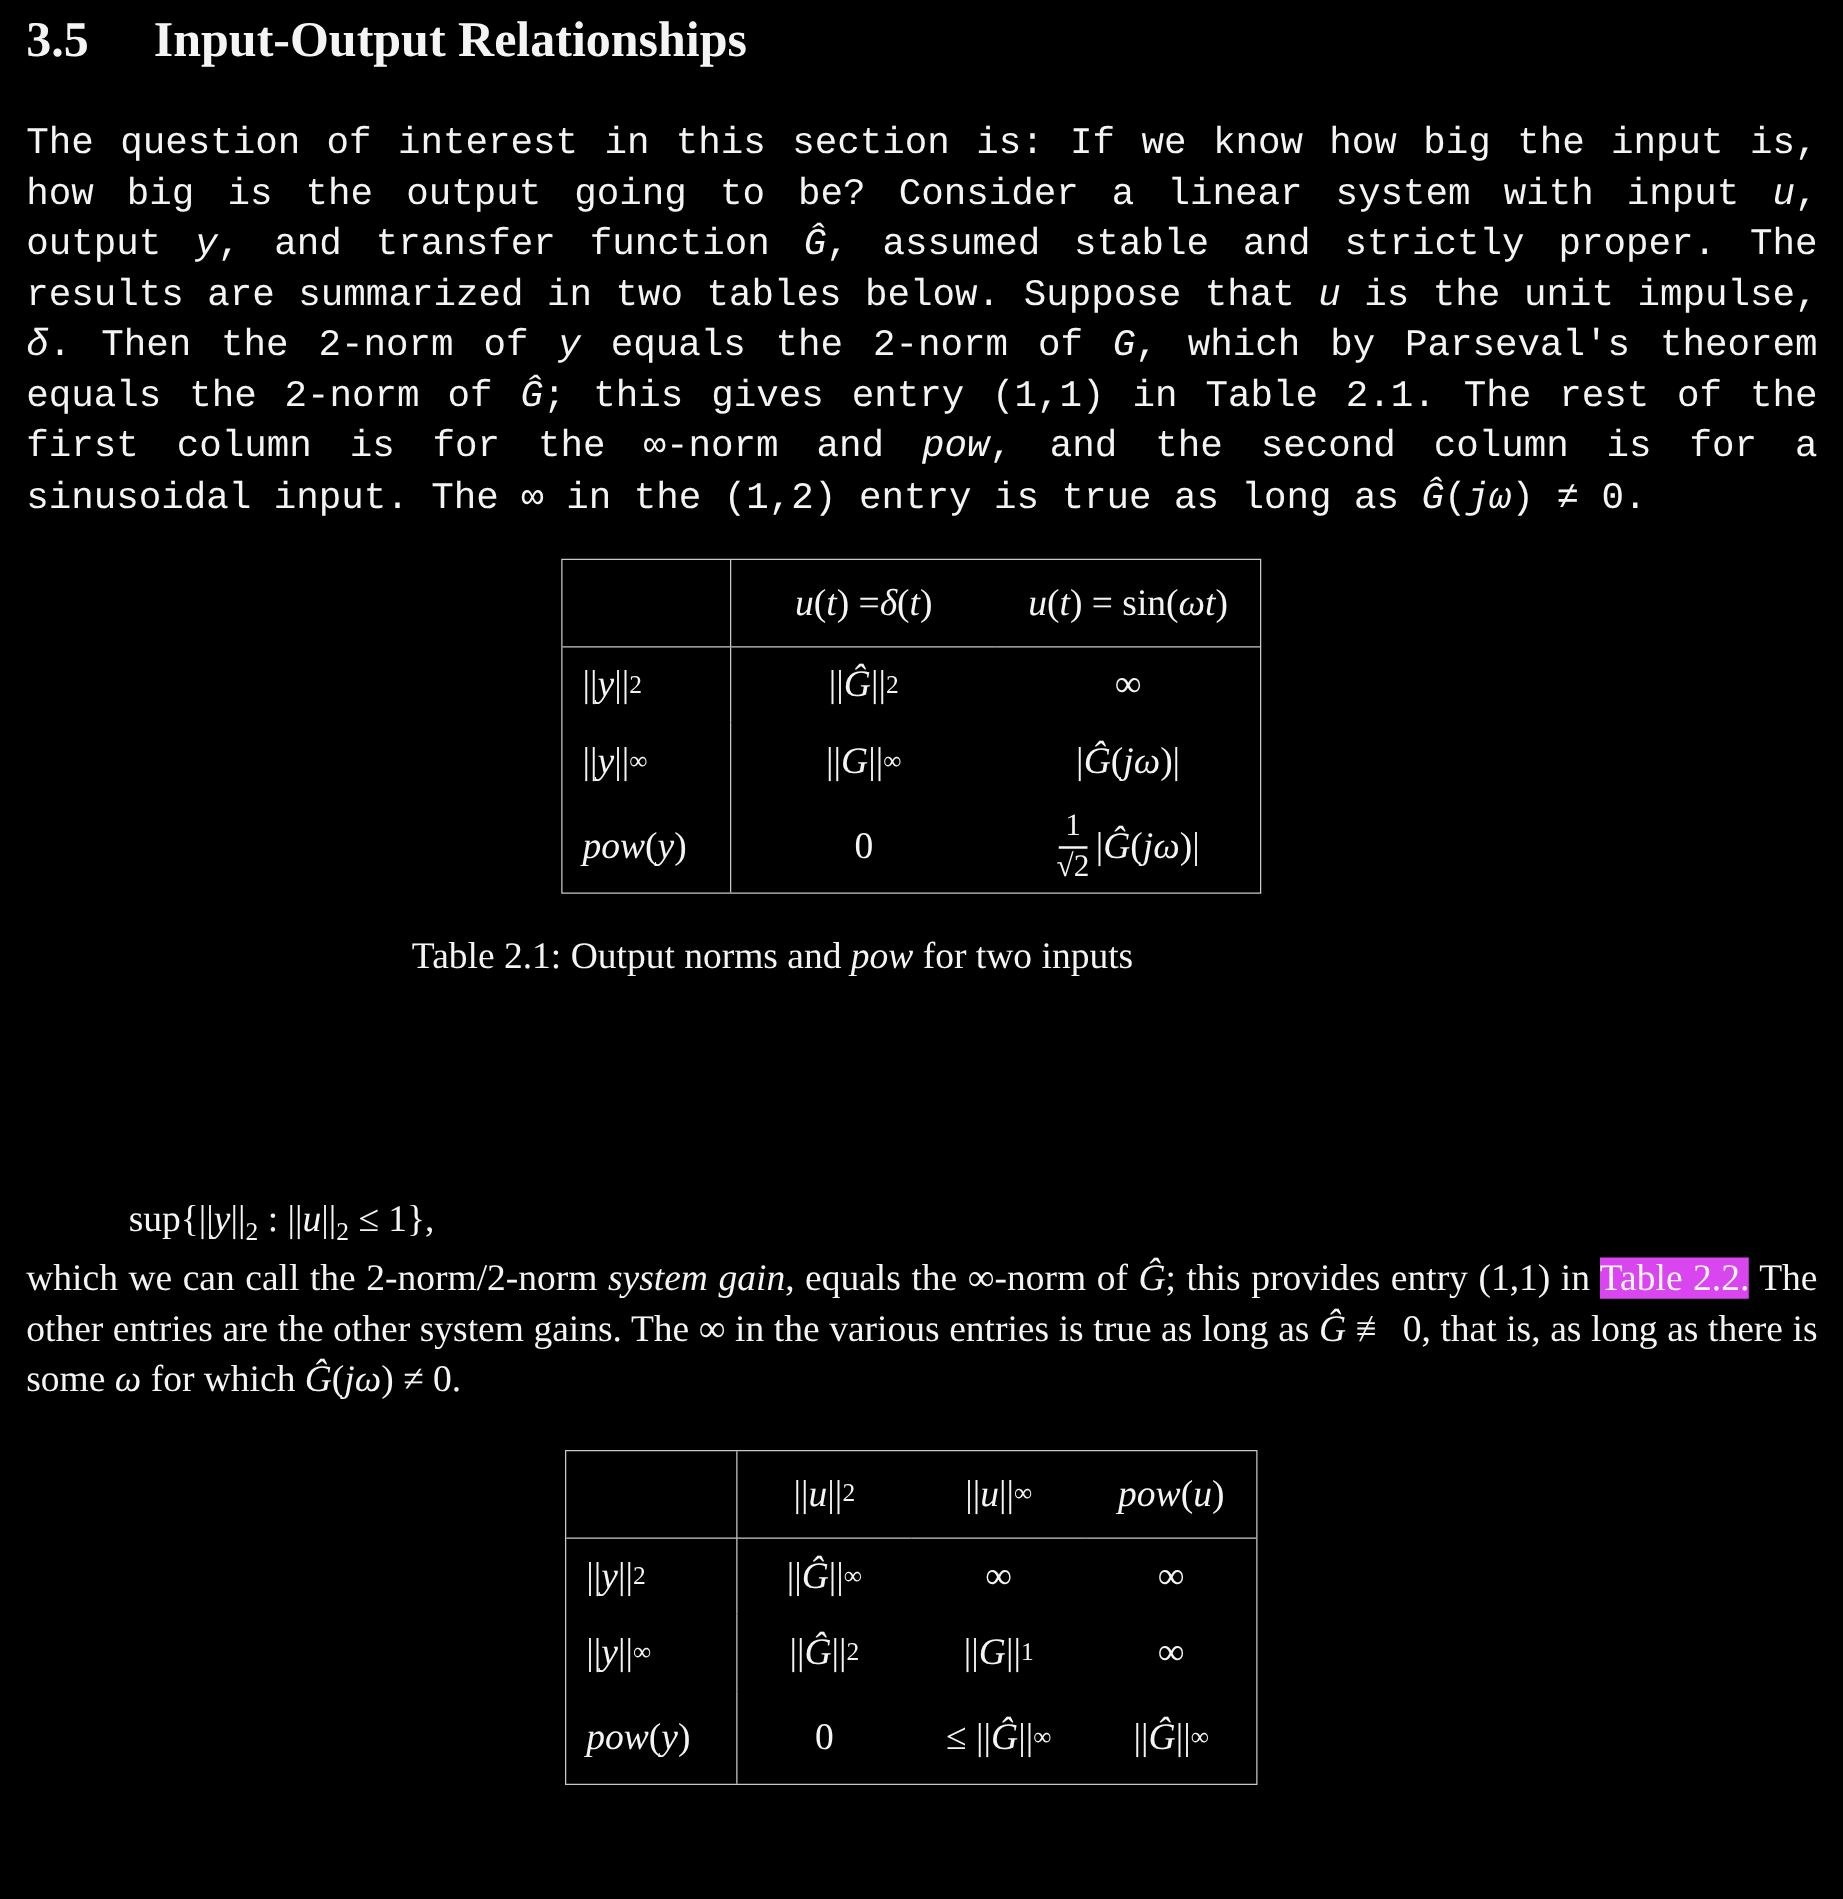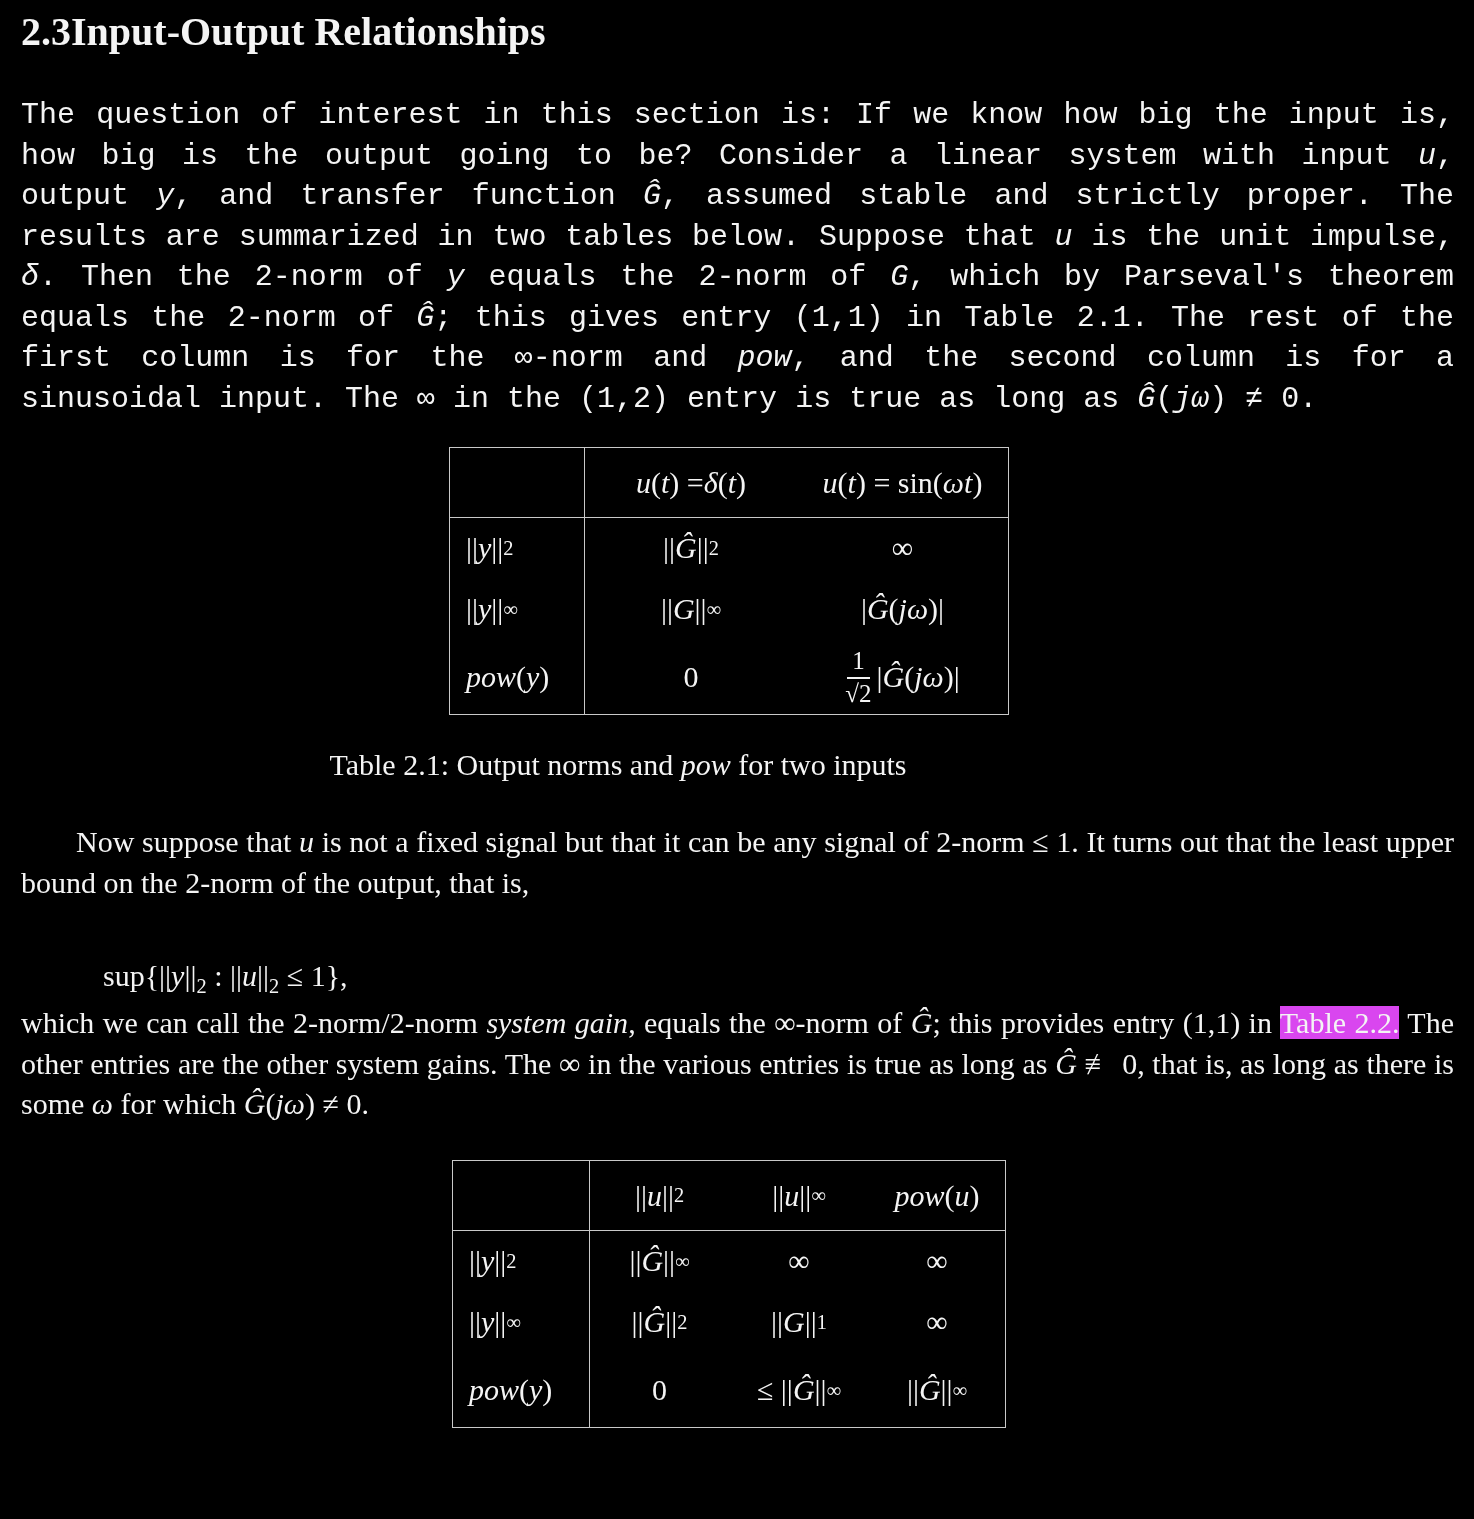--- a/index.html
+++ b/index.html
@@ -1,20 +1,20 @@
 <!DOCTYPE html>
 <html><head>
 <meta charset="utf-8">
 <style>
   html,body{margin:0;padding:0;background:#000;}
   .page{position:relative;width:1474px;height:1519px;background:#000;color:#f4f4f4;
         font-family:"Liberation Serif","DejaVu Serif",serif;overflow:hidden;}
 
   .heading{position:absolute;left:21px;top:8px;font-weight:bold;font-size:40px;white-space:nowrap;margin:0;}
-  .heading .ttl{}
+  .heading .ttl{margin-left:52px;}
 
   .body{position:absolute;left:21px;width:1433px;font-size:30px;line-height:40.5px;
         text-align:justify;margin:0;}
   .p1{top:95px;font-family:Liberation Mono, monospace;}
   .p2{top:822px;text-indent:55px;}
   .p3{top:1003px;}
 
   .formula{position:absolute;left:103px;top:959px;font-size:30px;}
 
   .tbl{position:absolute;display:grid;border:1px solid #c9c9c9;}
@@ -37,21 +37,21 @@
   .hl{background:#d946ef;}
   sub{font-size:68%;}
   i{font-style:italic;}
 </style>
 </head>
 <body>
 
 <div class="page">
 
   <h1 class="heading">
-    <span class="num">2.3</span><span class="ttl">Input-Output Relationships</span>
+    <span class="num">3.5</span><span class="ttl">Input-Output Relationships</span>
   </h1>
 
   <p class="body p1">The question of interest in this section is: If we know how big the input is, how big is the output going to be? Consider a linear system with input <i>u</i>, output <i>y</i>, and transfer function <i>Ĝ</i>, assumed stable and strictly proper. The results are summarized in two tables below. Suppose that <i>u</i> is the unit impulse, <i>δ</i>. Then the 2-norm of <i>y</i> equals the 2-norm of <i>G</i>, which by Parseval's theorem equals the 2-norm of <i>Ĝ</i>; this gives entry (1,1) in Table 2.1. The rest of the first column is for the ∞-norm and <i>pow</i>, and the second column is for a sinusoidal input. The ∞ in the (1,2) entry is true as long as <i>Ĝ</i>(<i>jω</i>) ≠ 0.</p>
 
   <div class="tbl tbl1">
     <div class="cell lab bR bB"></div>
     <div class="cell bB"><i>u</i>(<i>t</i>) = <i>δ</i>(<i>t</i>)</div>
     <div class="cell bB"><i>u</i>(<i>t</i>) = sin(<i>ωt</i>)</div>
 
     <div class="cell lab bR">||<i>y</i>||<sub>2</sub></div>
@@ -65,21 +65,20 @@
     <div class="cell lab bR"><i>pow</i>(<i>y</i>)</div>
     <div class="cell">0</div>
     <div class="cell"><span class="frac">
           <span class="num">1</span>
           <span class="den">√2</span>
         </span>|<i>Ĝ</i>(<i>jω</i>)|</div>
   </div>
 
   <p class="caption cap1">Table 2.1: Output norms and <i>pow</i> for two inputs</p>
 
-  <p class="body p2">Now suppose that <i>u</i> is not a fixed signal but that it can be any signal of 2-norm ≤ 1. It turns out that the least upper bound on the 2-norm of the output, that is,</p>
 
   <div class="formula">sup{||<i>y</i>||<sub>2</sub> : ||<i>u</i>||<sub>2</sub> ≤ 1},</div>
 
   <p class="body p3">which we can call the 2-norm/2-norm <i>system gain</i>, equals the ∞-norm of <i>Ĝ</i>; this provides entry (1,1) in <span class="hl">Table 2.2.</span> The other entries are the other system gains. The ∞ in the various entries is true as long as <i>Ĝ</i> ≢ 0, that is, as long as there is some <i>ω</i> for which <i>Ĝ</i>(<i>jω</i>) ≠ 0.</p>
 
   <div class="tbl tbl2">
     <div class="cell lab bR bB"></div>
     <div class="cell bB">||<i>u</i>||<sub>2</sub></div>
     <div class="cell bB">||<i>u</i>||<sub>∞</sub></div>
     <div class="cell bB"><i>pow</i>(<i>u</i>)</div>

